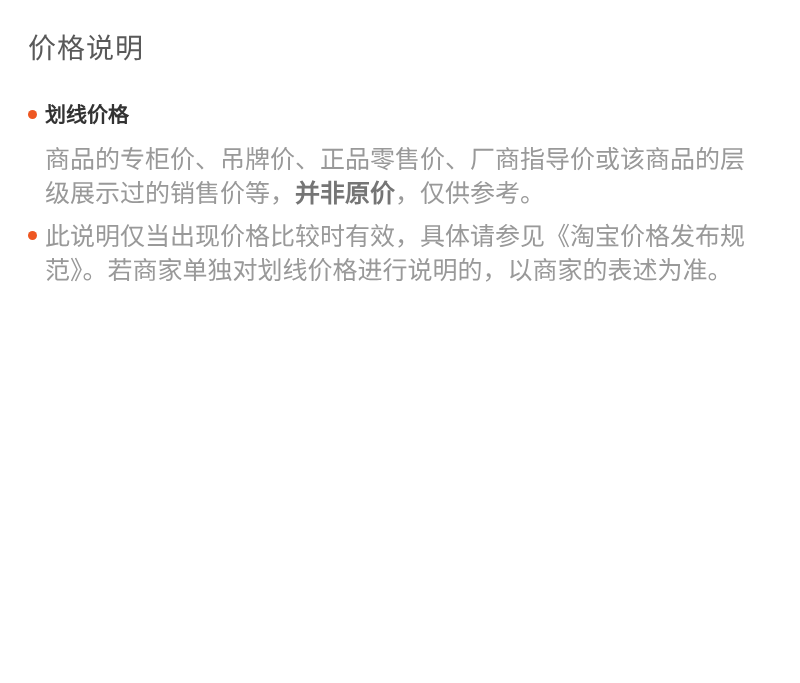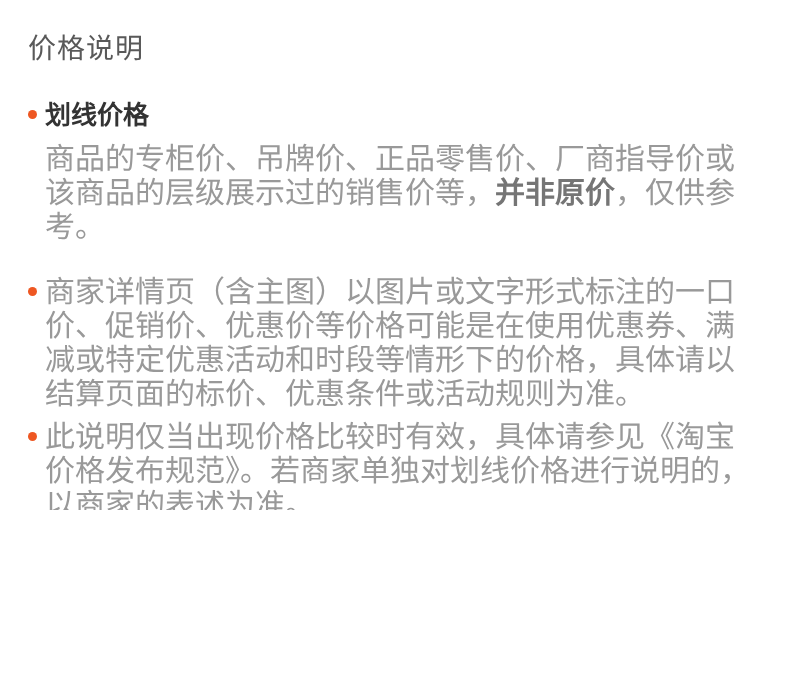--- a/index.html
+++ b/index.html
@@ -37,29 +37,29 @@
     flex: none;
     width: 9px;
     height: 9px;
     margin: 12px 8px 0 0;
     border-radius: 50%;
     background: #ee5722;
   }
   .item-body { flex: 1; min-width: 0; }
   .item-heading {
     margin: 0 0 10px 0;
-    font-size: 26px;
+    font-size: 21px;
     line-height: 34px;
     font-weight: 700;
     color: #333333;
   }
   .item-heading:empty { display: none; }
   .item-text {
     margin: 0;
-    font-size: 30px;
+    font-size: 25px;
     line-height: 34px;
     color: #999999;
   }
   .item-text .bold {
     font-weight: 700;
     color: #757575;
   }
 </style>
 </head>
 <body>
@@ -72,27 +72,20 @@
 
     <div class="item item-1">
       <span class="dot"></span>
       <div class="item-body">
         <div class="item-heading">划线价格</div>
         <p class="item-text"><span>商品的专柜价、吊牌价、正品零售价、厂商指导价或该商品的层级展示过的销售价等，</span><span class="bold">并非原价</span><span>，仅供参考。</span></p>
       </div>
     </div>
 
 
-    <div class="item item-3">
-      <span class="dot"></span>
-      <div class="item-body">
-
-        <p class="item-text"><span>商家详情页（含主图）以图片或文字形式标注的一口价、促销价、优惠价等价格可能是在使用优惠券、满减或特定优惠活动和时段等情形下的价格，具体请以结算页面的标价、优惠条件或活动规则为准。</span></p>
-      </div>
-    </div>
 
     <div class="item item-4">
       <span class="dot"></span>
       <div class="item-body">
 
         <p class="item-text"><span>此说明仅当出现价格比较时有效，具体请参见《淘宝价格发布规范》。若商家单独对划线价格进行说明的，以商家的表述为准。</span></p>
       </div>
     </div>
 
   </div>

